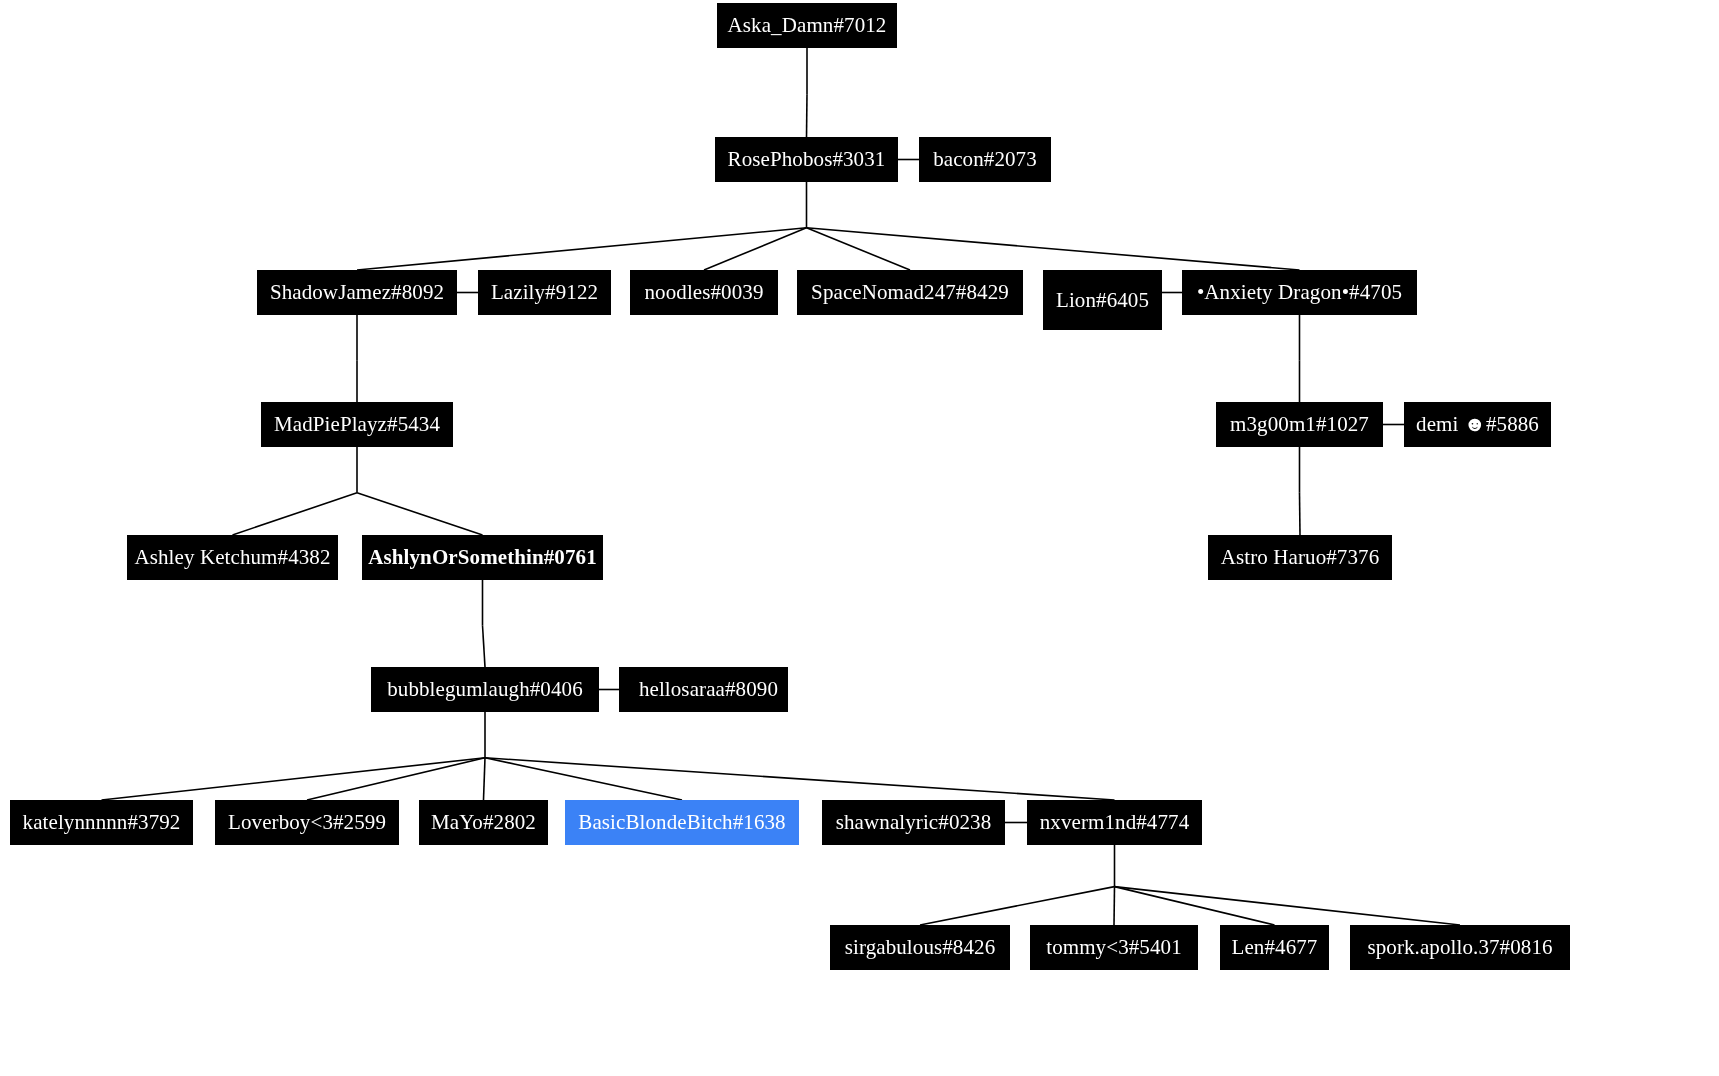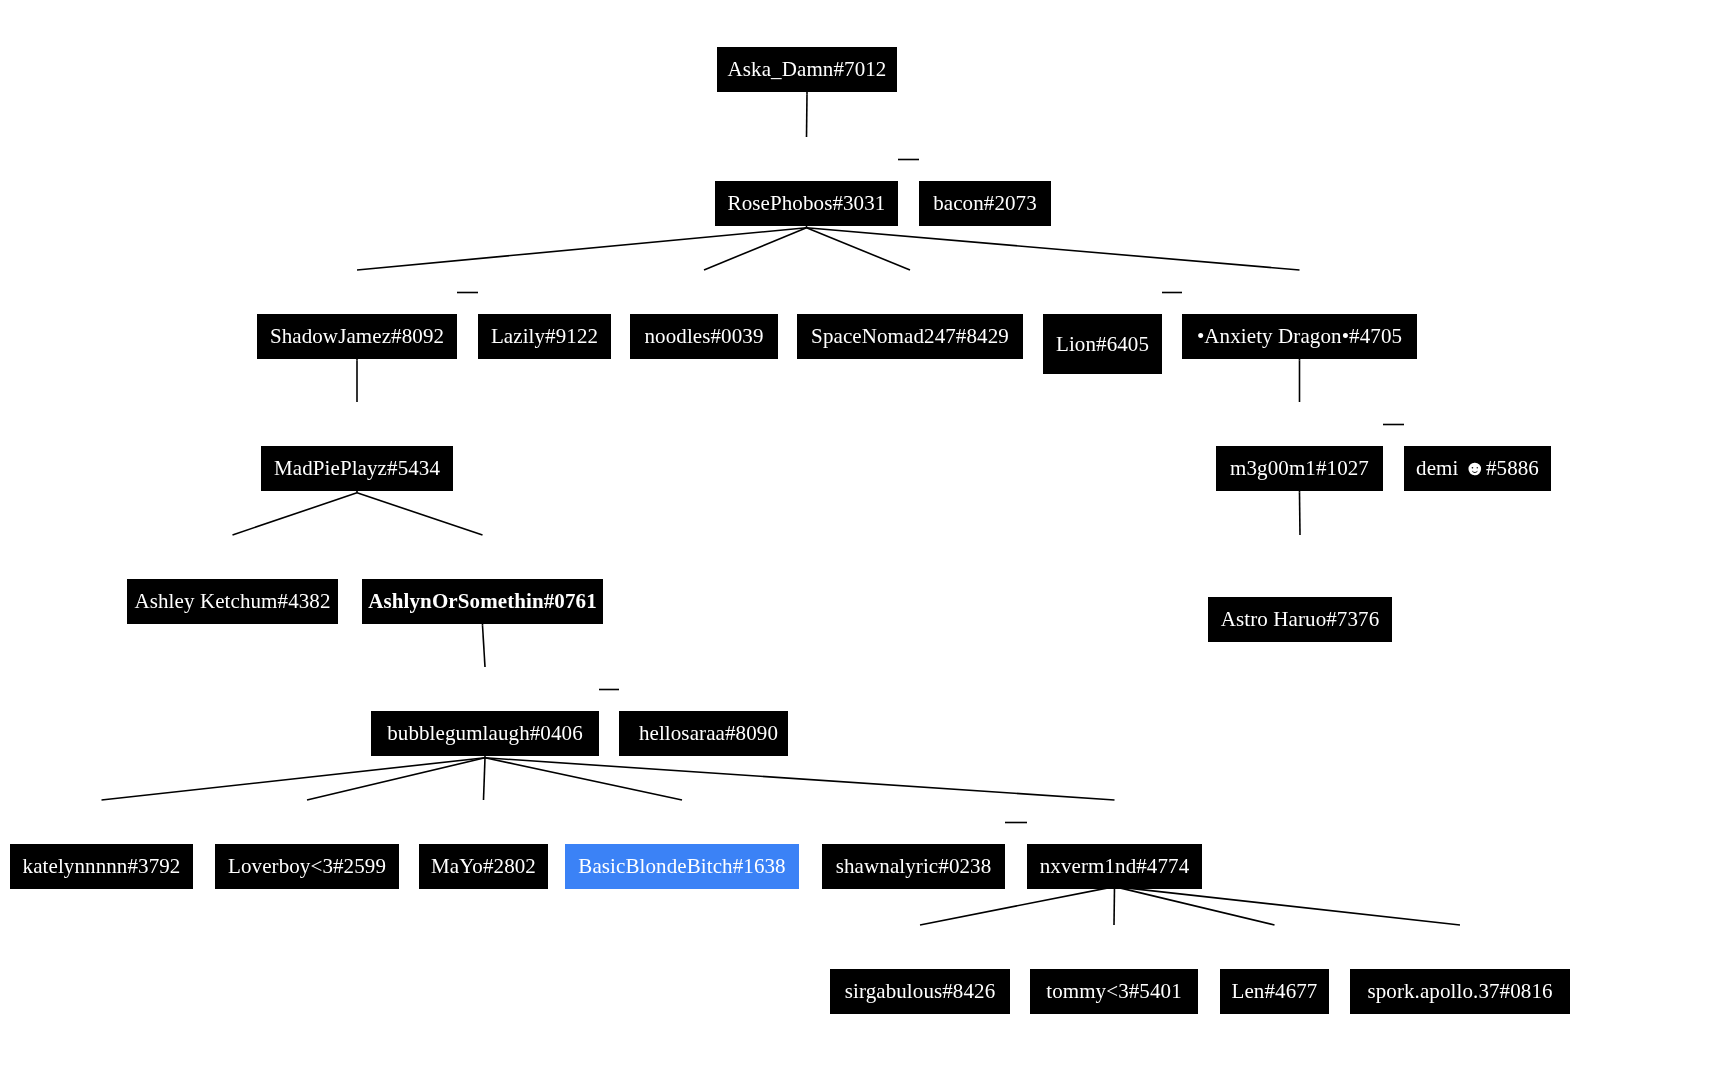--- a/index.html
+++ b/index.html
@@ -30,21 +30,20 @@
     color: #ffffff;
     display: flex;
     align-items: center;
     justify-content: center;
     font-size: 21px;
     line-height: 1;
     white-space: nowrap;
     letter-spacing: 0.1px;
     padding: 10px 10px;
     user-select: none;
-    margin-top: 44px;
   }
   .node.highlight {
     background: #3b82f6;
     color: #ffffff;
   }
   .node-label {
     display: block;
     white-space: nowrap;
   }
 </style>
@@ -125,21 +124,21 @@
       </div>
       <div class="node" style="left: 1404px; top: 402px; width: 147px; height: 45px;">
         <span class="node-label">demi ☻#5886</span>
       </div>
       <div class="node" style="left: 127px; top: 535px; width: 211px; height: 45px;">
         <span class="node-label">Ashley Ketchum#4382</span>
       </div>
       <div class="node" style="left: 362px; top: 535px; width: 241px; height: 45px; font-weight: bold;">
         <span class="node-label">AshlynOrSomethin#0761</span>
       </div>
-      <div class="node" style="left: 1208px; top: 553px; width: 184px; height: 45px;">
+      <div class="node" style="left: 1208px; top: 535px; width: 184px; height: 45px;">
         <span class="node-label">Astro Haruo#7376</span>
       </div>
       <div class="node" style="left: 371px; top: 667px; width: 228px; height: 45px;">
         <span class="node-label">bubblegumlaugh#0406</span>
       </div>
       <div class="node" style="left: 619px; top: 667px; width: 169px; height: 45px; justify-content: flex-end;">
         <span class="node-label">hellosaraa#8090</span>
       </div>
       <div class="node" style="left: 10px; top: 800px; width: 183px; height: 45px;">
         <span class="node-label">katelynnnnn#3792</span>

